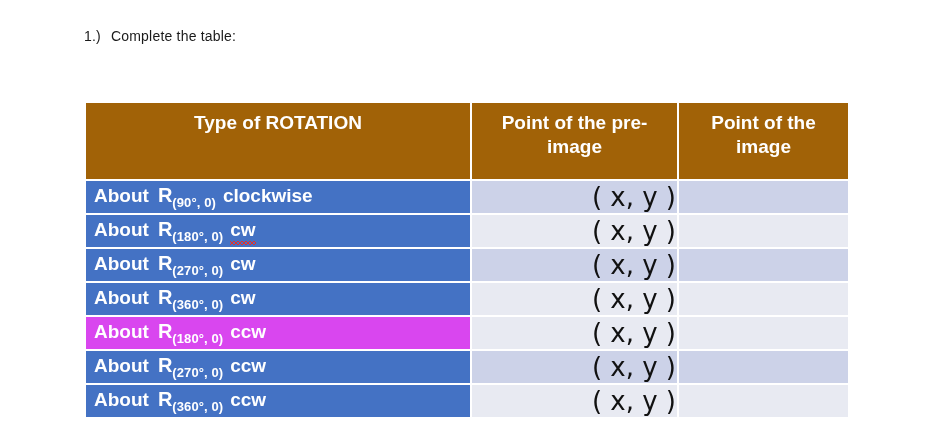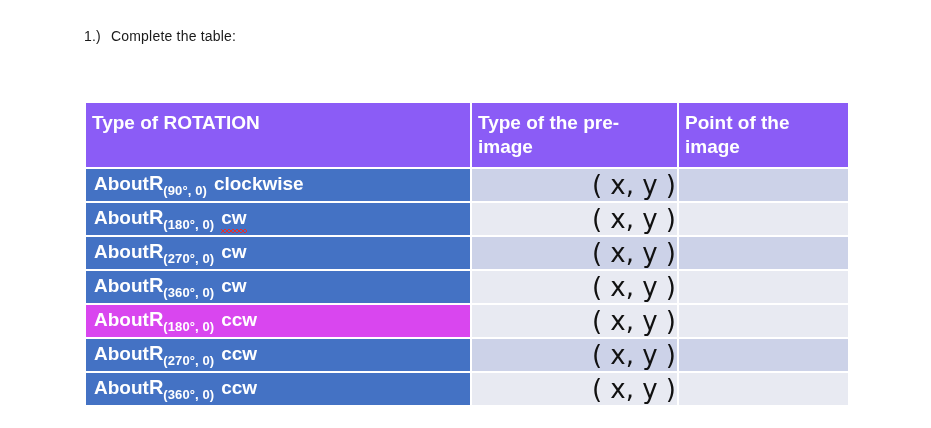--- a/index.html
+++ b/index.html
@@ -40,27 +40,27 @@
     border-spacing: 2px 2px;
     width: 762px;
     table-layout: fixed;
   }
   table.rot-table col.c1 { width: 384px; }
   table.rot-table col.c2 { width: 205px; }
   table.rot-table col.c3 { width: 169px; }
 
   
   th.hcell {
-    background: #8b5cf6;
+    background: #a16207;
     color: #ffffff;
     font-size: 19px;
     font-weight: bold;
-    text-align: left;
+    text-align: center;
     vertical-align: top;
-    padding: 8px 6px 0 6px;
+    padding: 8px 6px 12px 6px;
     height: 56px;
     line-height: 1.25;
     border: 0;
   }
   th.hcell.type-col {
     vertical-align: top;
     padding-top: 8px;
   }
 
   
@@ -109,21 +109,21 @@
   .rot .base {
     font-size: 20px;
     font-weight: bold;
   }
   .rot .sub {
     font-size: 13px;
     font-weight: bold;
     vertical-align: -0.42em;
     letter-spacing: 0.1px;
   }
-  .about { }
+  .about { margin-right: 9px; }
   .dir { margin-left: 7px; font-weight: bold; }
 
   
   .misspell {
     position: relative;
     display: inline-block;
   }
   .misspell::after {
     content: "";
     position: absolute;
@@ -148,21 +148,21 @@
 <div class="table-wrap">
   <table class="rot-table">
     <colgroup>
       <col class="c1">
         <col class="c2">
         <col class="c3">
     </colgroup>
     <thead>
       <tr>
         <th class="hcell type-col">Type of ROTATION</th>
-        <th class="hcell">Type of the pre-image</th>
+        <th class="hcell">Point of the pre-image</th>
         <th class="hcell">Point of the image</th>
       </tr>
     </thead>
     <tbody id="tbody">
         <tr class="shade-a">
           <td class="label-cell"><span class="about">About</span><span class="rot"><span class="base">R</span><span class="sub">(90°, 0)</span></span><span class="dir">clockwise</span></td>
           <td class="pt-cell">( x, y )</td>
           <td class="blank-cell"></td>
         </tr>
         <tr class="shade-b">

